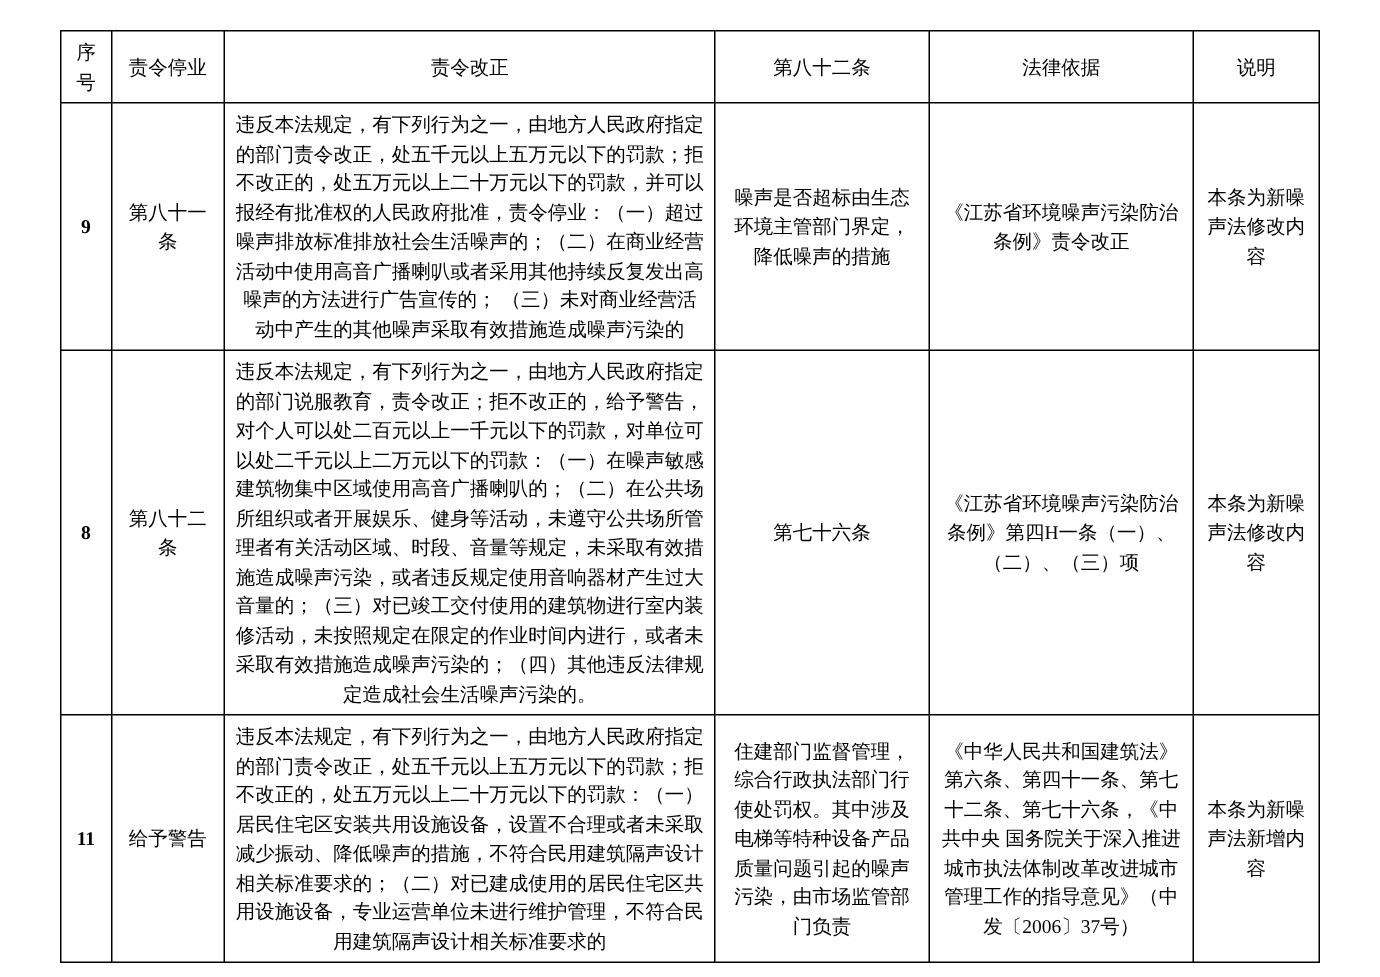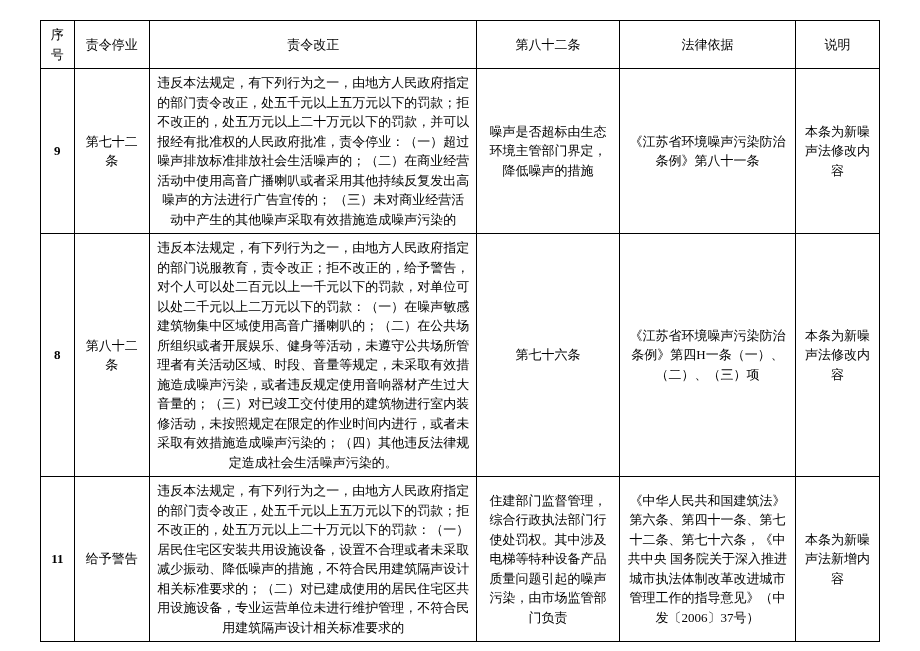--- a/index.html
+++ b/index.html
@@ -61,25 +61,25 @@
       <th>责令停业</th>
       <th>责令改正</th>
       <th>第八十二条</th>
       <th>法律依据</th>
       <th>说明</th>
     </tr>
   </thead>
   <tbody>
     <tr>
       <td class="c b">9</td>
-      <td class="c">第七十二条</td>
+      <td class="c">第八十一条</td>
       <td>违反本法规定，有下列行为之一，由地方人民政府指定的部门责令改正，处五千元以上五万元以下的罚款；拒不改正的，处五万元以上二十万元以下的罚款，并可以报经有批准权的人民政府批准，责令停业：（一）超过噪声排放标准排放社会生活噪声的；（二）在商业经营活动中使用高音广播喇叭或者采用其他持续反复发出高噪声的方法进行广告宣传的；
 （三）未对商业经营活动中产生的其他噪声采取有效措施造成噪声污染的</td>
       <td>噪声是否超标由生态环境主管部门界定，降低噪声的措施</td>
-      <td>《江苏省环境噪声污染防治条例》第八十一条</td>
+      <td>《江苏省环境噪声污染防治条例》责令改正</td>
       <td>本条为新噪声法修改内容</td>
     </tr>
     <tr>
       <td class="c b">8</td>
       <td class="c">第八十二条</td>
       <td>违反本法规定，有下列行为之一，由地方人民政府指定的部门说服教育，责令改正；拒不改正的，给予警告，对个人可以处二百元以上一千元以下的罚款，对单位可以处二千元以上二万元以下的罚款：（一）在噪声敏感建筑物集中区域使用高音广播喇叭的；（二）在公共场所组织或者开展娱乐、健身等活动，未遵守公共场所管理者有关活动区域、时段、音量等规定，未采取有效措施造成噪声污染，或者违反规定使用音响器材产生过大音量的；（三）对已竣工交付使用的建筑物进行室内装修活动，未按照规定在限定的作业时间内进行，或者未采取有效措施造成噪声污染的；（四）其他违反法律规定造成社会生活噪声污染的。</td>
       <td>第七十六条</td>
       <td>《江苏省环境噪声污染防治条例》第四H一条（一）、（二）、（三）项</td>
       <td>本条为新噪声法修改内容</td>
     </tr>

